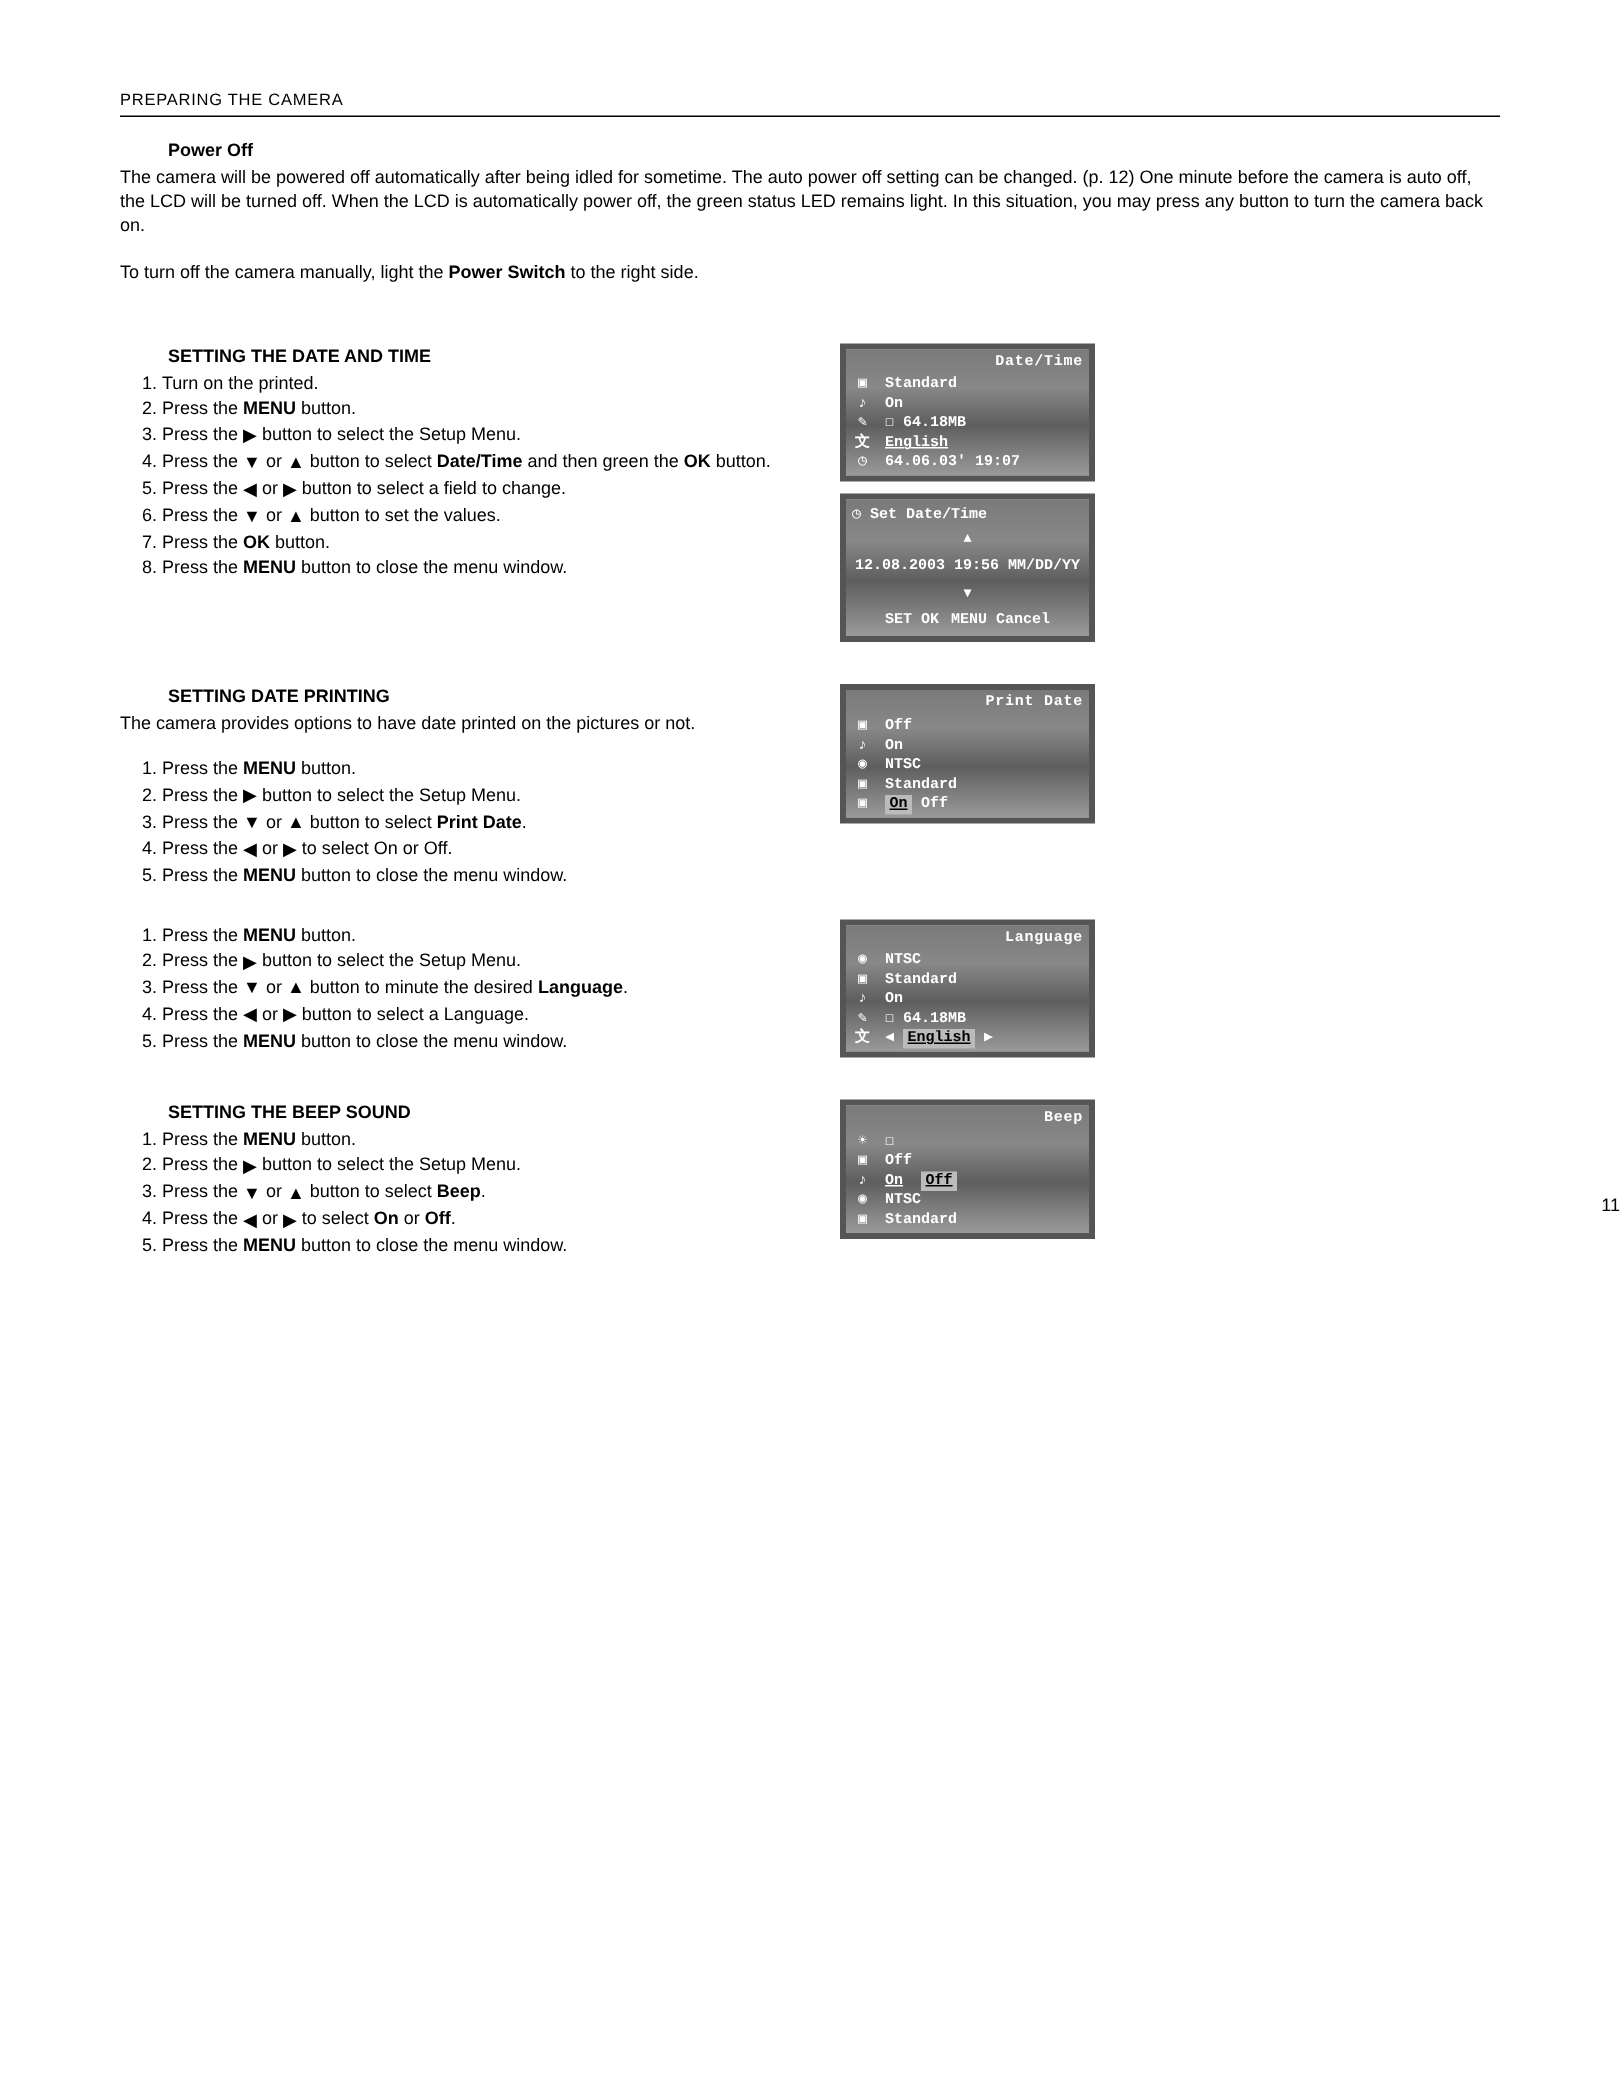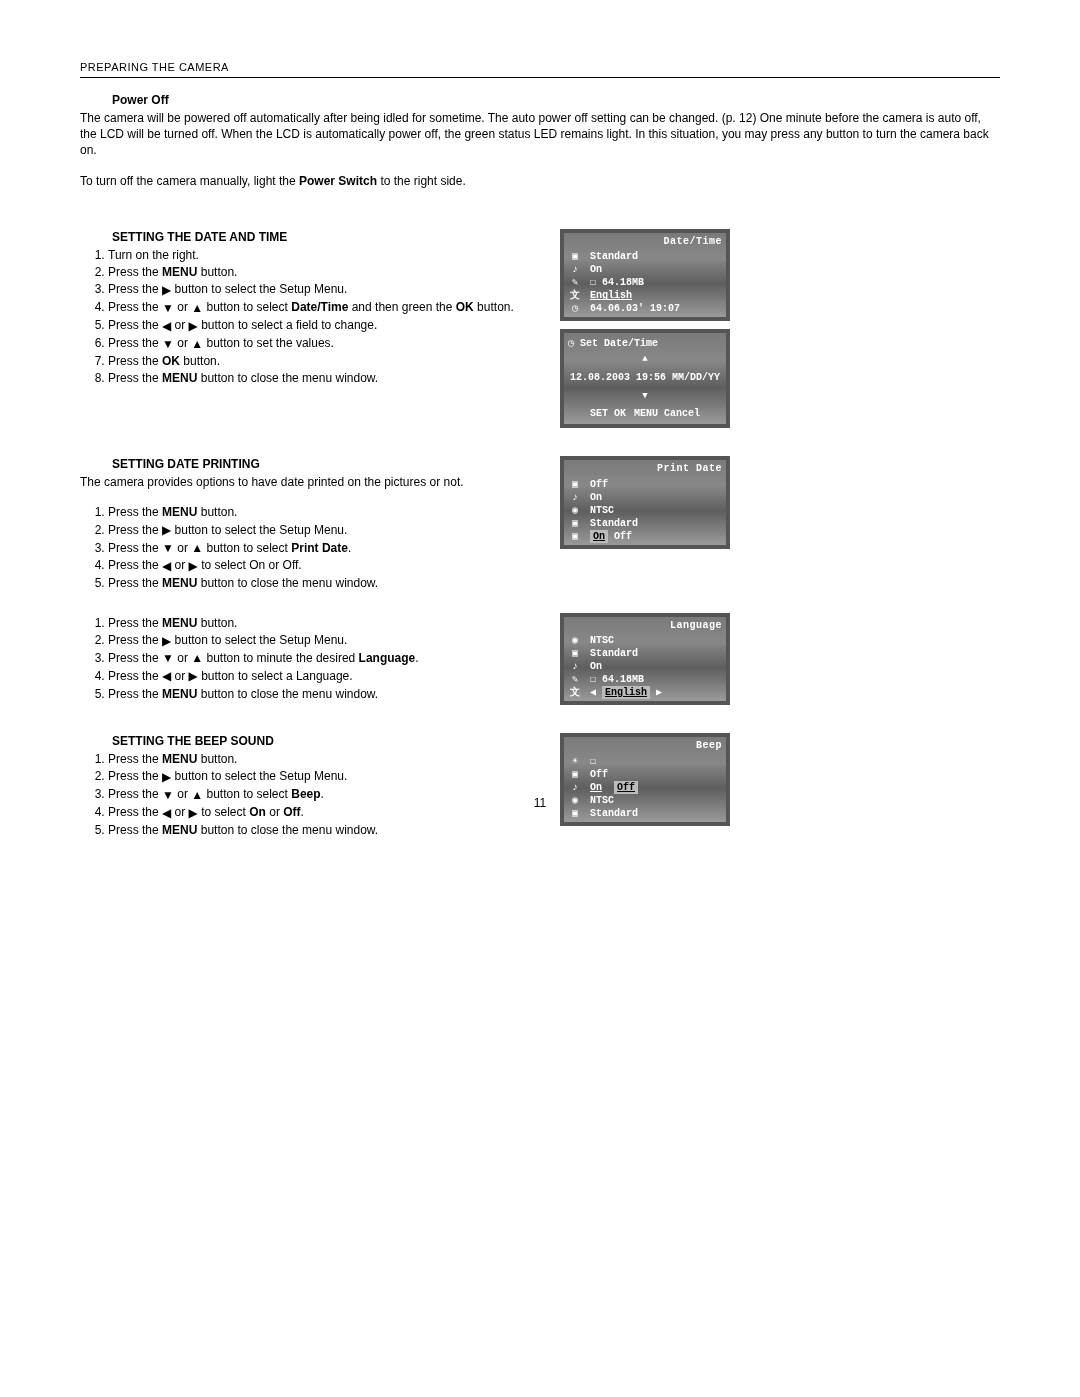--- a/index.html
+++ b/index.html
@@ -58,21 +58,21 @@
   }
   .arrow {
     display: inline-block;
     vertical-align: middle;
   }
   .page-num {
     position: absolute;
     left: 0;
     right: 0;
     top: 795px;
-    text-align: center;
+    text-align: right;
     font-size: 12px;
   }
 
   
   .shot {
     width: 170px;
     border: 4px solid #555;
     background: linear-gradient(#7a7a7a 0%, #888 30%, #5e5e5e 60%, #9a9a9a 100%);
     color: #fff;
     font-family: "Courier New", monospace;
@@ -129,21 +129,21 @@
   <div class="section-heading">Power Off</div>
   <div class="body-text">The camera will be powered off automatically after being idled for sometime. The auto power off setting can be changed. (p. 12) One minute before the camera is auto off, the LCD will be turned off. When the LCD is automatically power off, the green status LED remains light. In this situation, you may press any button to turn the camera back on.</div>
   <div class="body-text" style="margin-top:14px">
     <span>To turn off the camera manually, light the </span><b>Power Switch</b><span> to the right side.</span>
   </div>
 
   <div class="columns gap-large">
     <div class="text-col">
       <div class="section-heading" style="margin-top:0">SETTING THE DATE AND TIME</div>
       <ol class="steps">
-        <li>Turn on the right.</li>
+        <li>Turn on the printed.</li>
         <li><span>Press the </span><b>MENU</b><span> button.</span></li>
         <li><span>Press the </span><span class="arrow">▶</span><span> button to select the Setup Menu.</span></li>
         <li><span>Press the </span><span class="arrow">▼</span><span> or </span><span class="arrow">▲</span><span> button to select </span><b>Date/Time</b><span> and then green the </span><b>OK</b><span> button.</span></li>
         <li><span>Press the </span><span class="arrow">◀</span><span> or </span><span class="arrow">▶</span><span> button to select a field to change.</span></li>
         <li><span>Press the </span><span class="arrow">▼</span><span> or </span><span class="arrow">▲</span><span> button to set the values.</span></li>
         <li><span>Press the </span><b>OK</b><span> button.</span></li>
         <li><span>Press the </span><b>MENU</b><span> button to close the menu window.</span></li>
       </ol>
     </div>
     <div class="shot-col">

